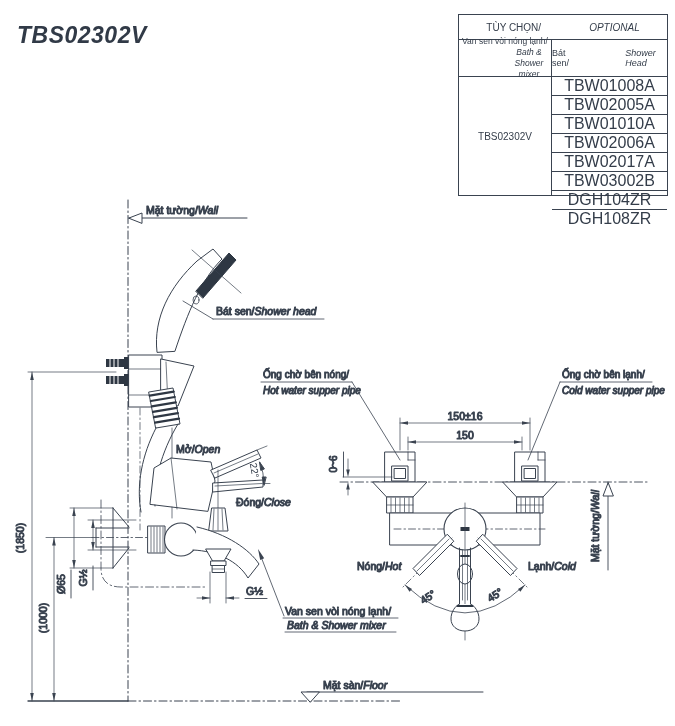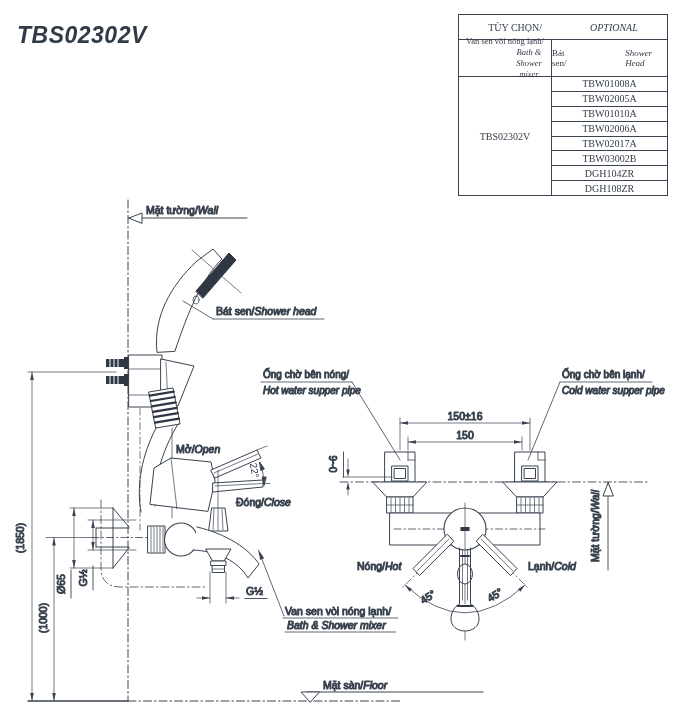--- a/index.html
+++ b/index.html
@@ -11,35 +11,34 @@
   .title{
     position:absolute;left:17px;top:22px;
     font-size:23px;font-weight:bold;font-style:italic;color:#313a47;
     letter-spacing:.5px;
   }
   .opt-table{
     position:absolute;left:458px;top:14px;width:210px;height:182px;
     border:1.5px solid #3a4350;box-sizing:border-box;
     display:flex;flex-direction:column;font-size:10px;color:#343d4a;
     background:#fff;
-    font-family:Liberation Serif, serif;
   }
   .t-header{height:24px;flex:0 0 24px;border-bottom:1px solid #3a4350;
     display:flex;align-items:center;justify-content:center;}
   .t-sub{height:36px;flex:0 0 36px;border-bottom:1px solid #3a4350;display:flex;}
   .t-sub-left{width:92px;flex:0 0 92px;border-right:1px solid #3a4350;
     font-size:8.5px;text-align:center;display:flex;flex-direction:column;
     justify-content:center;line-height:1.3;}
   .t-sub-right{flex:1;display:flex;align-items:center;justify-content:center;font-size:9px;}
   .t-body{flex:1;display:flex;min-height:0;}
   .t-model{width:92px;flex:0 0 92px;border-right:1px solid #3a4350;
     display:flex;align-items:center;justify-content:center;font-size:10px;}
   .t-rows{flex:1;display:flex;flex-direction:column;}
   .t-row{flex:1;display:flex;align-items:center;justify-content:center;
-    border-bottom:1px solid #3a4350;font-size:10px;text-align:center;}
+    border-bottom:1px solid #3a4350;font-size:16px;text-align:center;}
   .t-row:last-child{border-bottom:none;}
   .en{font-style:italic;margin-left:48px;}
   svg{position:absolute;left:0;top:0;}
   svg text{fill:#343d4a;font-family:"Liberation Sans","DejaVu Sans",sans-serif;}
 </style>
 </head>
 <body>
 
 <div class="title">TBS02302V</div>
 

